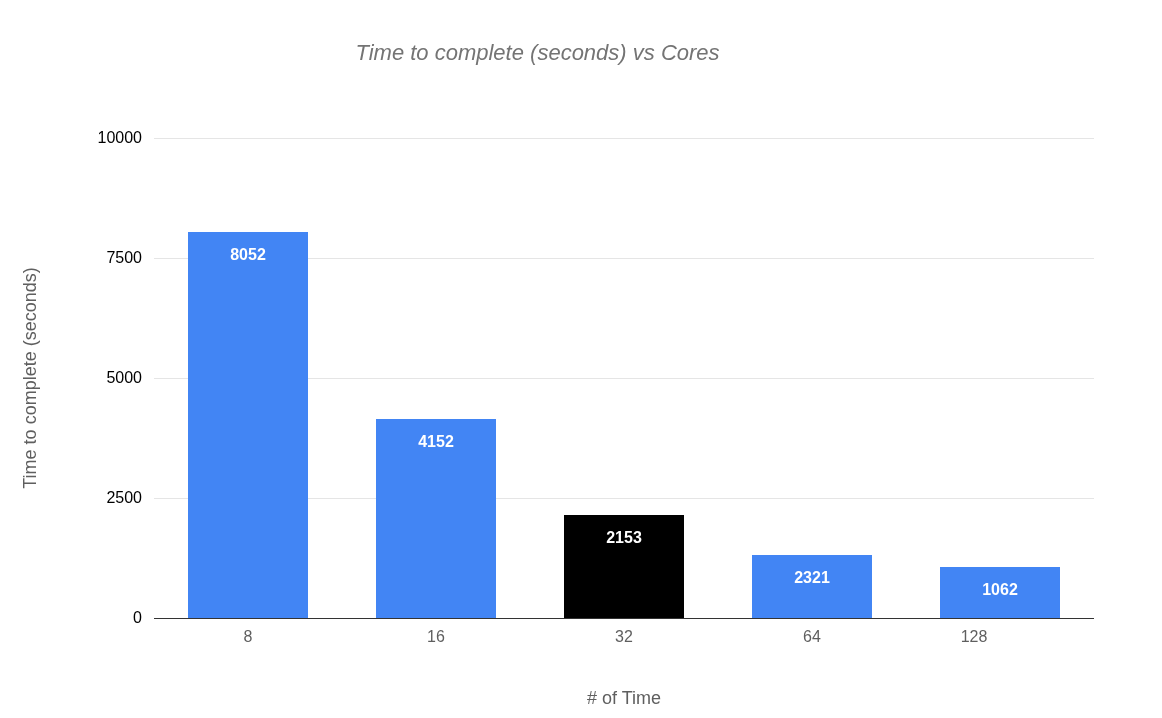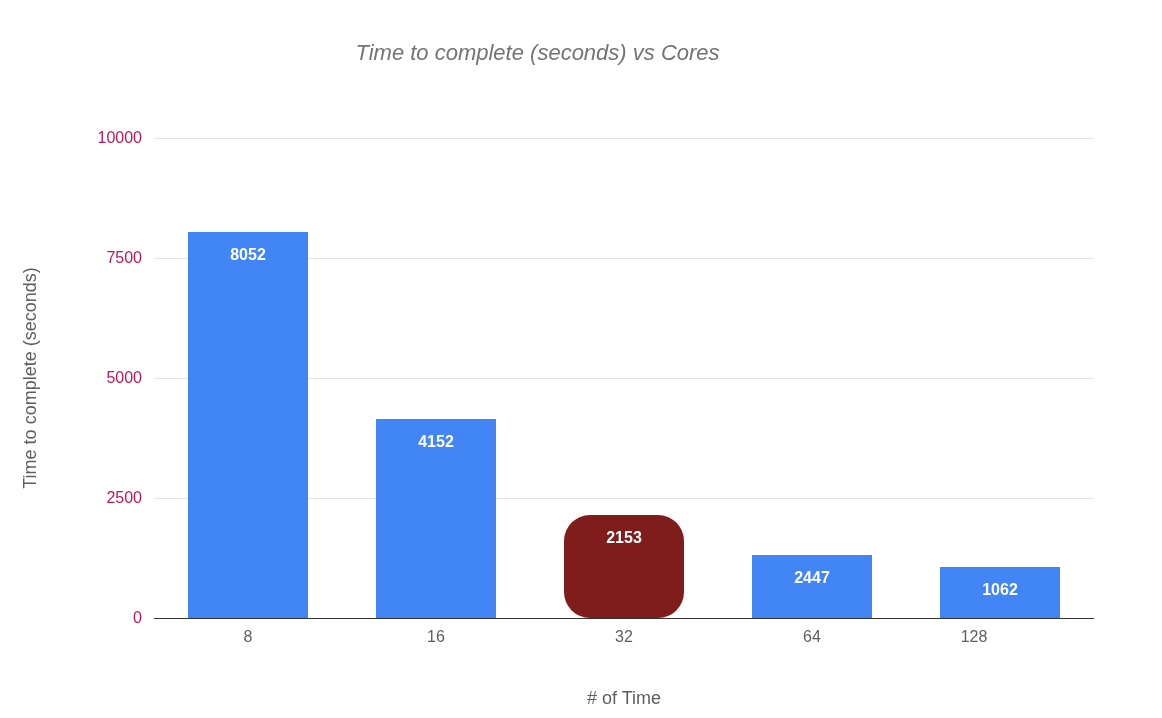--- a/index.html
+++ b/index.html
@@ -58,21 +58,21 @@
     width: 100%;
     height: 1px;
     background: #333333;
   }
   .y-tick-label {
     position: absolute;
     right: 100%;
     margin-right: 12px;
     transform: translateY(-50%);
     font-size: 16px;
-    color: #be185d;
+    color: #000000;
     white-space: nowrap;
   }
   .x-tick-label {
     position: absolute;
     top: 100%;
     margin-top: 10px;
     transform: translateX(-50%);
     font-size: 16px;
     color: #5f5f5f;
     white-space: nowrap;
@@ -135,26 +135,26 @@
       <div class="gridline" style="top: 0px;"></div>
       <div class="y-tick-label" style="top: 0px;">10000</div>
       <div class="bar" style="left: 94px; height: 386.496px; background: rgb(66, 133, 244);">
         <div class="bar-label">8052</div>
       </div>
       <div class="x-tick-label" style="left: 94px;">8</div>
       <div class="bar" style="left: 282px; height: 199.296px; background: rgb(66, 133, 244);">
         <div class="bar-label">4152</div>
       </div>
       <div class="x-tick-label" style="left: 282px;">16</div>
-      <div class="bar" style="left: 470px; height: 103.344px; background: #7f1d1d; border-radius: 26px;">
+      <div class="bar" style="left: 470px; height: 103.344px; background: #000000;">
         <div class="bar-label">2153</div>
       </div>
       <div class="x-tick-label" style="left: 470px;">32</div>
       <div class="bar" style="left: 658px; height: 63.504px; background: rgb(66, 133, 244);">
-        <div class="bar-label">2447</div>
+        <div class="bar-label">2321</div>
       </div>
       <div class="x-tick-label" style="left: 658px;">64</div>
       <div class="bar" style="left: 846px; height: 50.976px; background: rgb(66, 133, 244);">
         <div class="bar-label">1062</div>
       </div>
       <div class="x-tick-label" style="left: 820px; text-align: right;">128</div>
     </div>
 
 </div>
 

